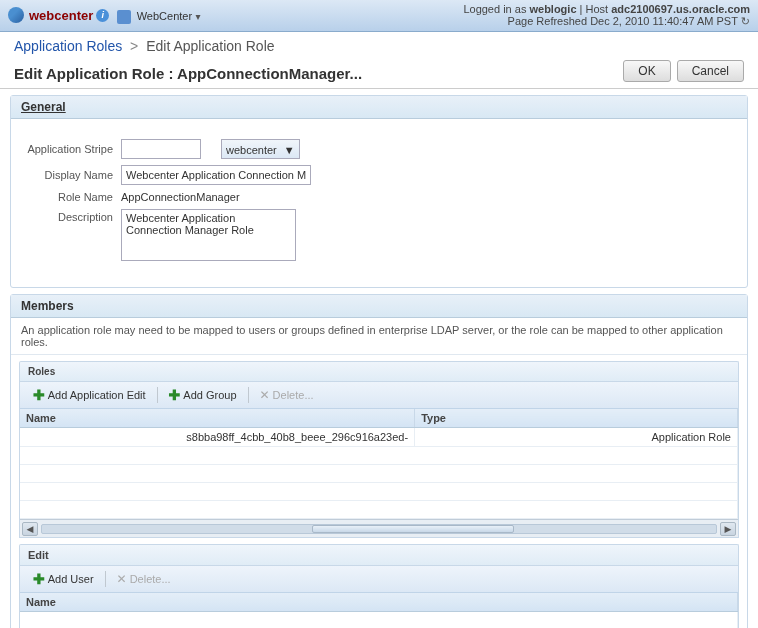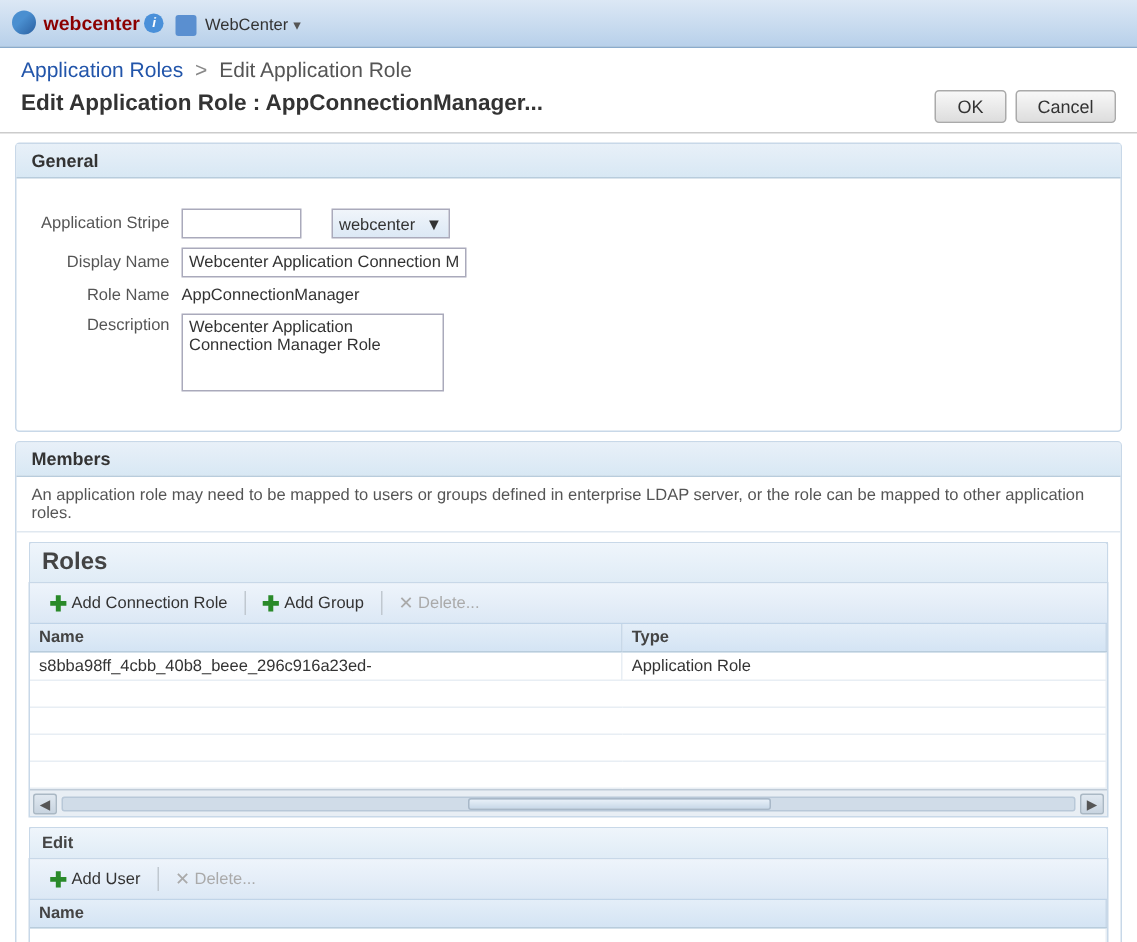--- a/index.html
+++ b/index.html
@@ -68,21 +68,21 @@
     }
     .breadcrumb a {
       color: #2255aa;
       text-decoration: none;
     }
     .breadcrumb-sep { margin: 0 4px; color: #888; }
 
     .page-header-row {
       display: flex;
       justify-content: space-between;
-      align-items: flex-start;
+      align-items: flex-end;
       padding: 4px 14px 6px;
     }
     .page-title {
       font-size: 15px;
       font-weight: bold;
       color: #333;
     }
     .page-buttons {
       display: flex;
       gap: 6px;
@@ -112,20 +112,21 @@
       border-radius: 3px;
       background: #fff;
     }
     .section-title {
       font-weight: bold;
       font-size: 12px;
       color: #333;
       background: linear-gradient(to bottom, #e8f0f8, #d8e8f4);
       border-bottom: 1px solid #b8ccdc;
       padding: 4px 10px;
+      text-decoration: underline;
     }
     .form-body {
       padding: 20px 10px;
     }
     .form-row {
       display: flex;
       align-items: center;
       margin-bottom: 6px;
     }
     .form-label {
@@ -250,20 +251,21 @@
       padding: 3px 6px;
       text-align: left;
       font-weight: bold;
       color: #444;
     }
     .data-table td {
       padding: 3px 6px;
       border-bottom: 1px solid #e8eef4;
       border-right: 1px solid #e8eef4;
       color: #333;
+      text-align: right;
     }
 
     
     .scroll-area {
       display: flex;
       align-items: center;
       background: #e8eef4;
       border-top: 1px solid #c0ccd8;
       height: 18px;
       padding: 0 2px;
@@ -336,20 +338,33 @@
       <span class="globe-icon"></span>
       <span class="webcenter-text">webcenter</span>
       <span class="info-icon">i</span>
     </div>
     <div style="margin-top:2px; margin-left:4px;">
       <span style="display:inline-block;width:14px;height:14px;background:#5a8fd0;border-radius:2px;vertical-align:middle;margin-right:2px;"></span>
       <span style="font-size:11px;color:#333;cursor:pointer;">WebCenter</span>
       <span style="font-size:10px;color:#555;cursor:pointer;">▾</span>
     </div>
   </div>
+  <div class="header-right">
+    <div>
+      <span>Logged in as</span>
+      <span class="bold">weblogic</span>
+      <span> | </span>
+      <span>Host</span>
+      <span class="bold">adc2100697.us.oracle.com</span>
+    </div>
+    <div>
+      <span>Page Refreshed Dec 2, 2010 11:40:47 AM PST</span>
+      <span class="refresh-icon">↻</span>
+    </div>
+  </div>
 </div>
 
 <div class="content-area">
 
   <div class="breadcrumb">
     <a href="#">Application Roles</a>
     <span class="breadcrumb-sep">&gt;</span>
     <span>Edit Application Role</span>
   </div>
 
@@ -400,28 +415,28 @@
       </div>
 
     </div>
   </div>
 
   <div class="members-section">
     <div class="members-title">Members</div>
     <div class="members-desc">An application role may need to be mapped to users or groups defined in enterprise LDAP server, or the role can be mapped to other application roles.</div>
 
     <div style="margin: 6px 8px;">
-      <div class="sub-section-title" style="font-weight:bold;font-size:16px;color:#444;padding:4px 8px;background:linear-gradient(to bottom,#eff5fb,#e0ecf6);border:1px solid #c8d8e8;border-bottom:none;border-radius:2px 2px 0 0;">Roles</div>
+      <div class="sub-section-title" style="font-weight:bold;font-size:10px;color:#444;padding:4px 8px;background:linear-gradient(to bottom,#eff5fb,#e0ecf6);border:1px solid #c8d8e8;border-bottom:none;border-radius:2px 2px 0 0;">Roles</div>
 
       <div style="border:1px solid #c8d8e8;">
 
         <div class="toolbar">
           <button class="toolbar-btn">
             <span class="add-icon">✚</span>
-            <span>Add Connection Role</span>
+            <span>Add Application Edit</span>
           </button>
           <div class="toolbar-sep"></div>
           <button class="toolbar-btn">
             <span class="add-icon">✚</span>
             <span>Add Group</span>
           </button>
           <div class="toolbar-sep"></div>
           <button class="toolbar-btn disabled">
             <span class="delete-icon">✕</span>
             <span>Delete...</span>

